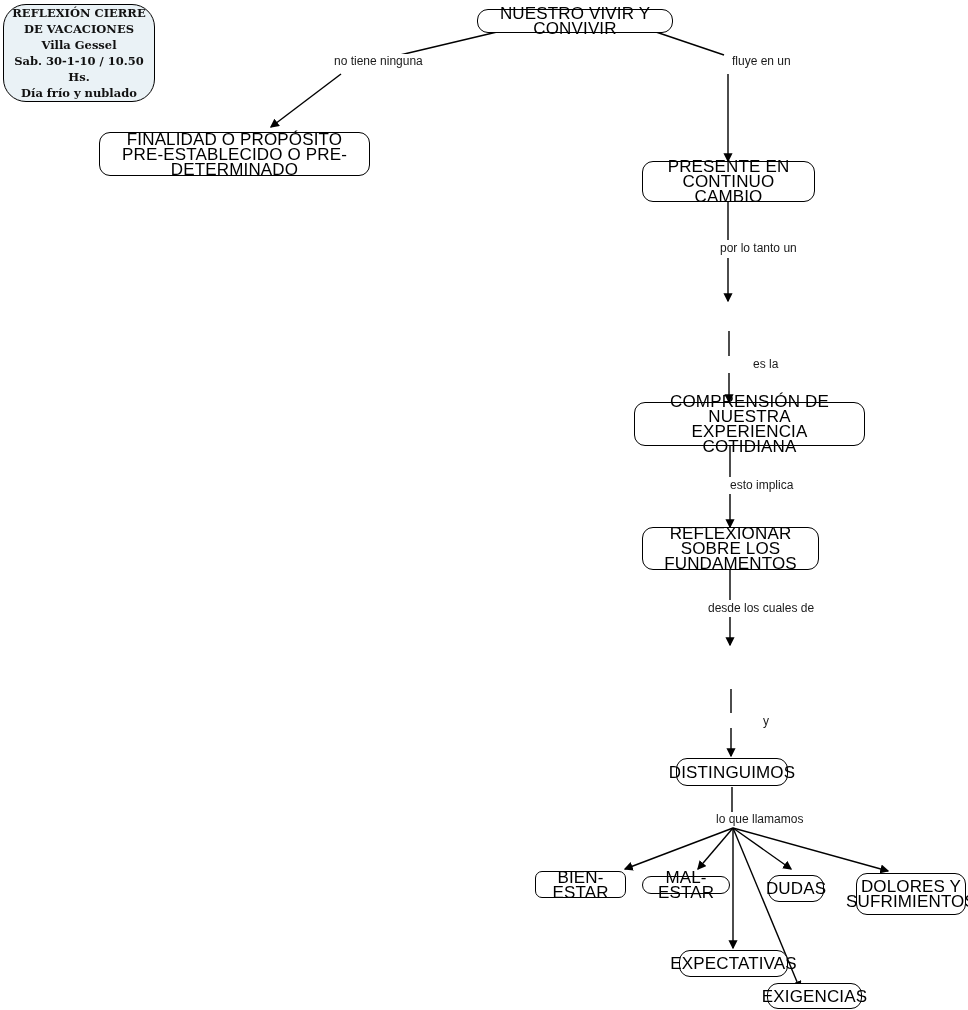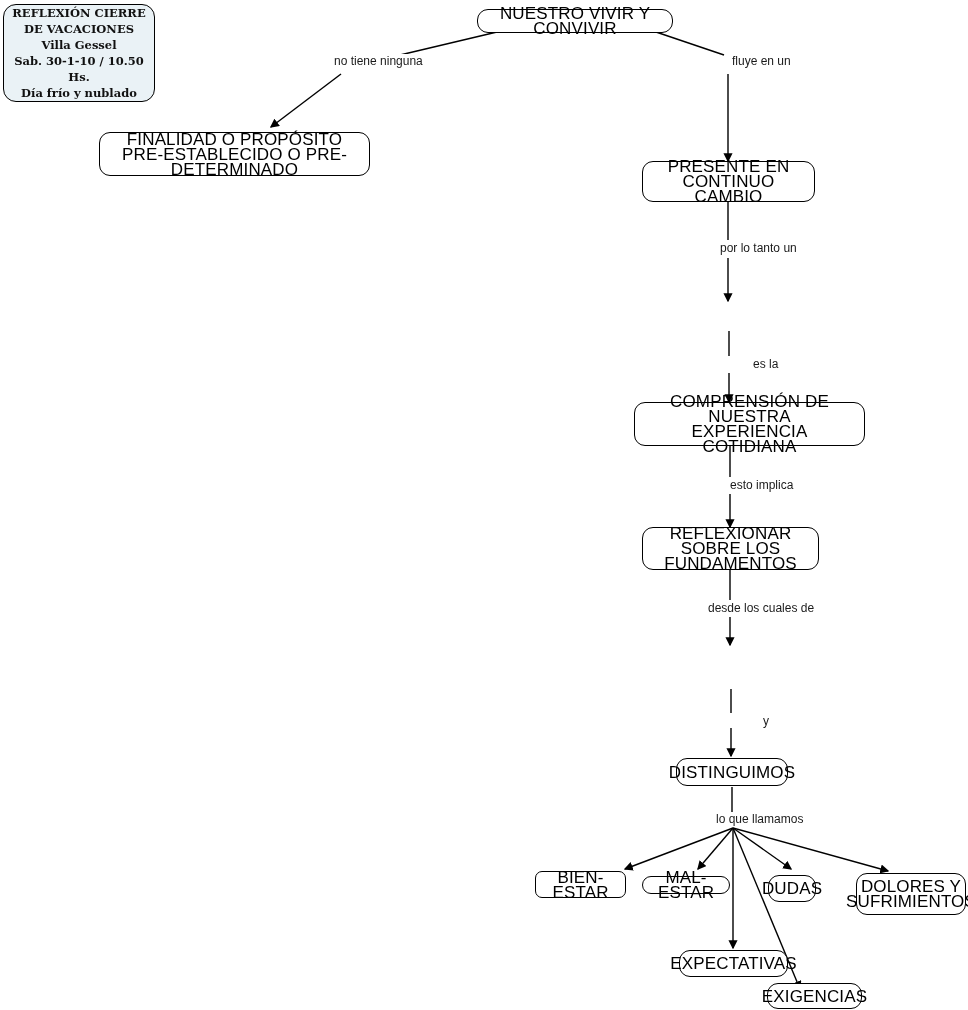--- a/index.html
+++ b/index.html
@@ -38,21 +38,21 @@
     font-size: 17px;
     line-height: 15px;
     letter-spacing: 0.15px;
     padding: 2px 9px;
     white-space: pre-line;
   }
   .title-card {
     position: absolute;
     box-sizing: border-box;
     border: 1.6px solid #000000;
-    border-radius: 13px;
+    border-radius: 23px;
     background: #eaf2f6;
     display: flex;
     flex-direction: column;
     align-items: center;
     justify-content: center;
     text-align: center;
     font-family: "DejaVu Serif", serif;
     font-weight: bold;
     font-size: 11.5px;
     line-height: 16px;
@@ -137,21 +137,21 @@
   <div class="node" style="left:642px; top:527px; width:177px; height:43px;">REFLEXIONAR SOBRE LOS
 FUNDAMENTOS</div>
 
 
   <div class="node" style="left:676px; top:758px; width:112px; height:28px;">DISTINGUIMOS</div>
 
   <div class="node" style="left:535px; top:871px; width:91px; height:27px;border-radius:7px;">BIEN-ESTAR</div>
 
   <div class="node" style="left:642px; top:876px; width:88px; height:18px;">MAL-ESTAR</div>
 
-  <div class="node" style="left:768px; top:875px; width:48px; height:27px;">DUDAS</div>
+  <div class="node" style="left:768px; top:875px; width:56px; height:27px;">DUDAS</div>
 
   <div class="node" style="left:856px; top:873px; width:110px; height:42px;">DOLORES Y
 SUFRIMIENTOS</div>
 
   <div class="node" style="left:679px; top:950px; width:109px; height:27px;">EXPECTATIVAS</div>
 
   <div class="node" style="left:767px; top:983px; width:95px; height:26px;">EXIGENCIAS</div>
 
   <div class="edge-label" style="left:296px; top:54px;">no tiene ninguna</div>
 

